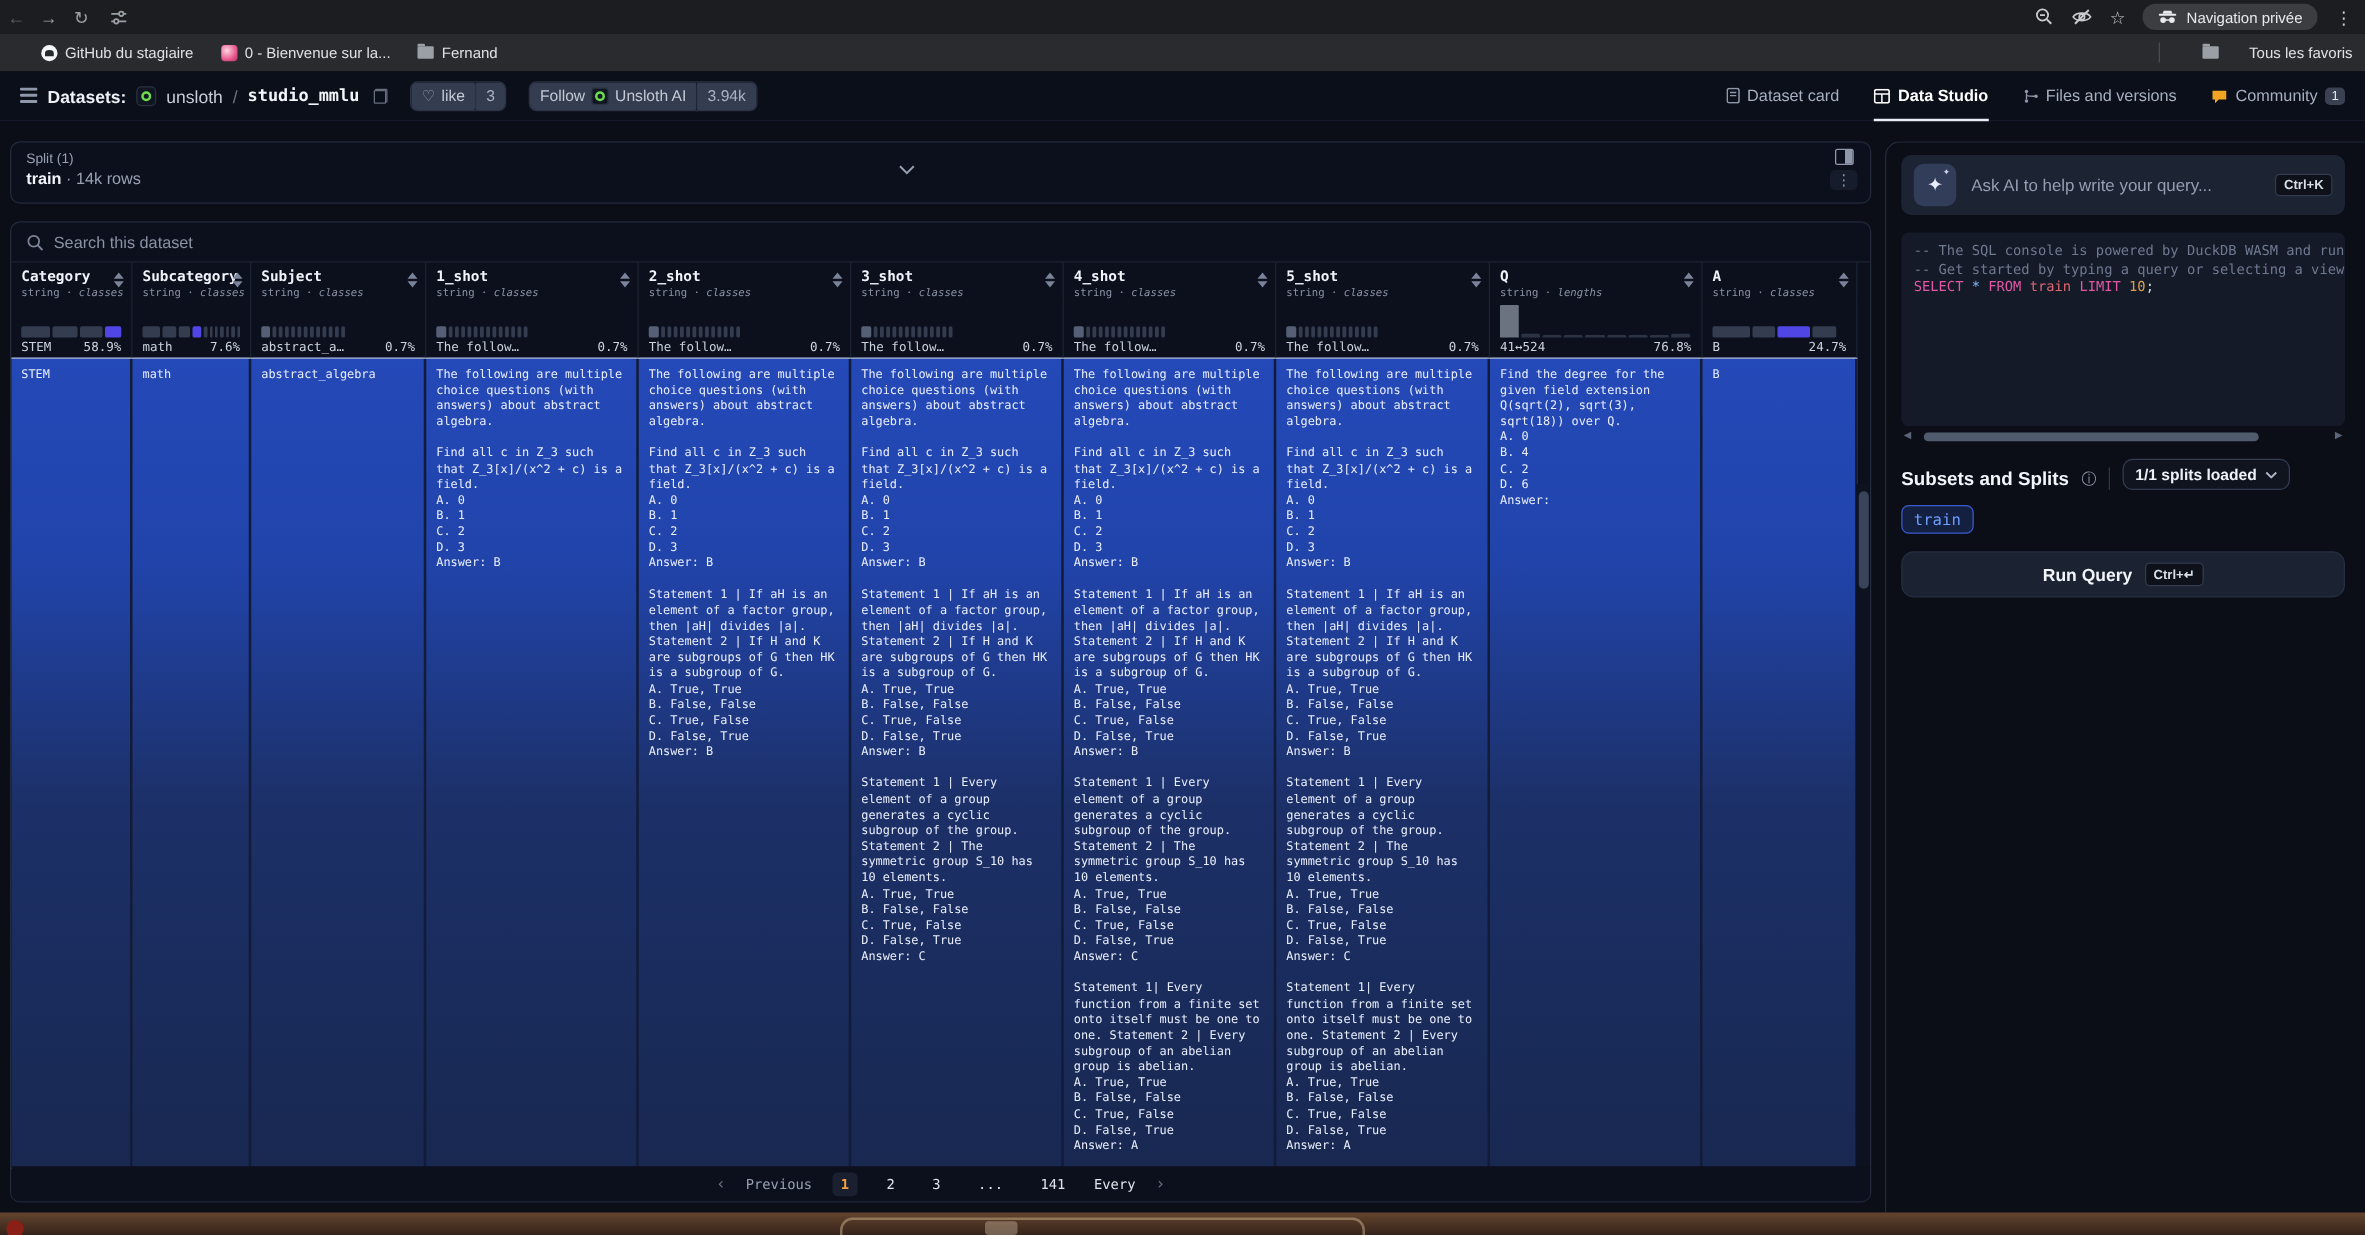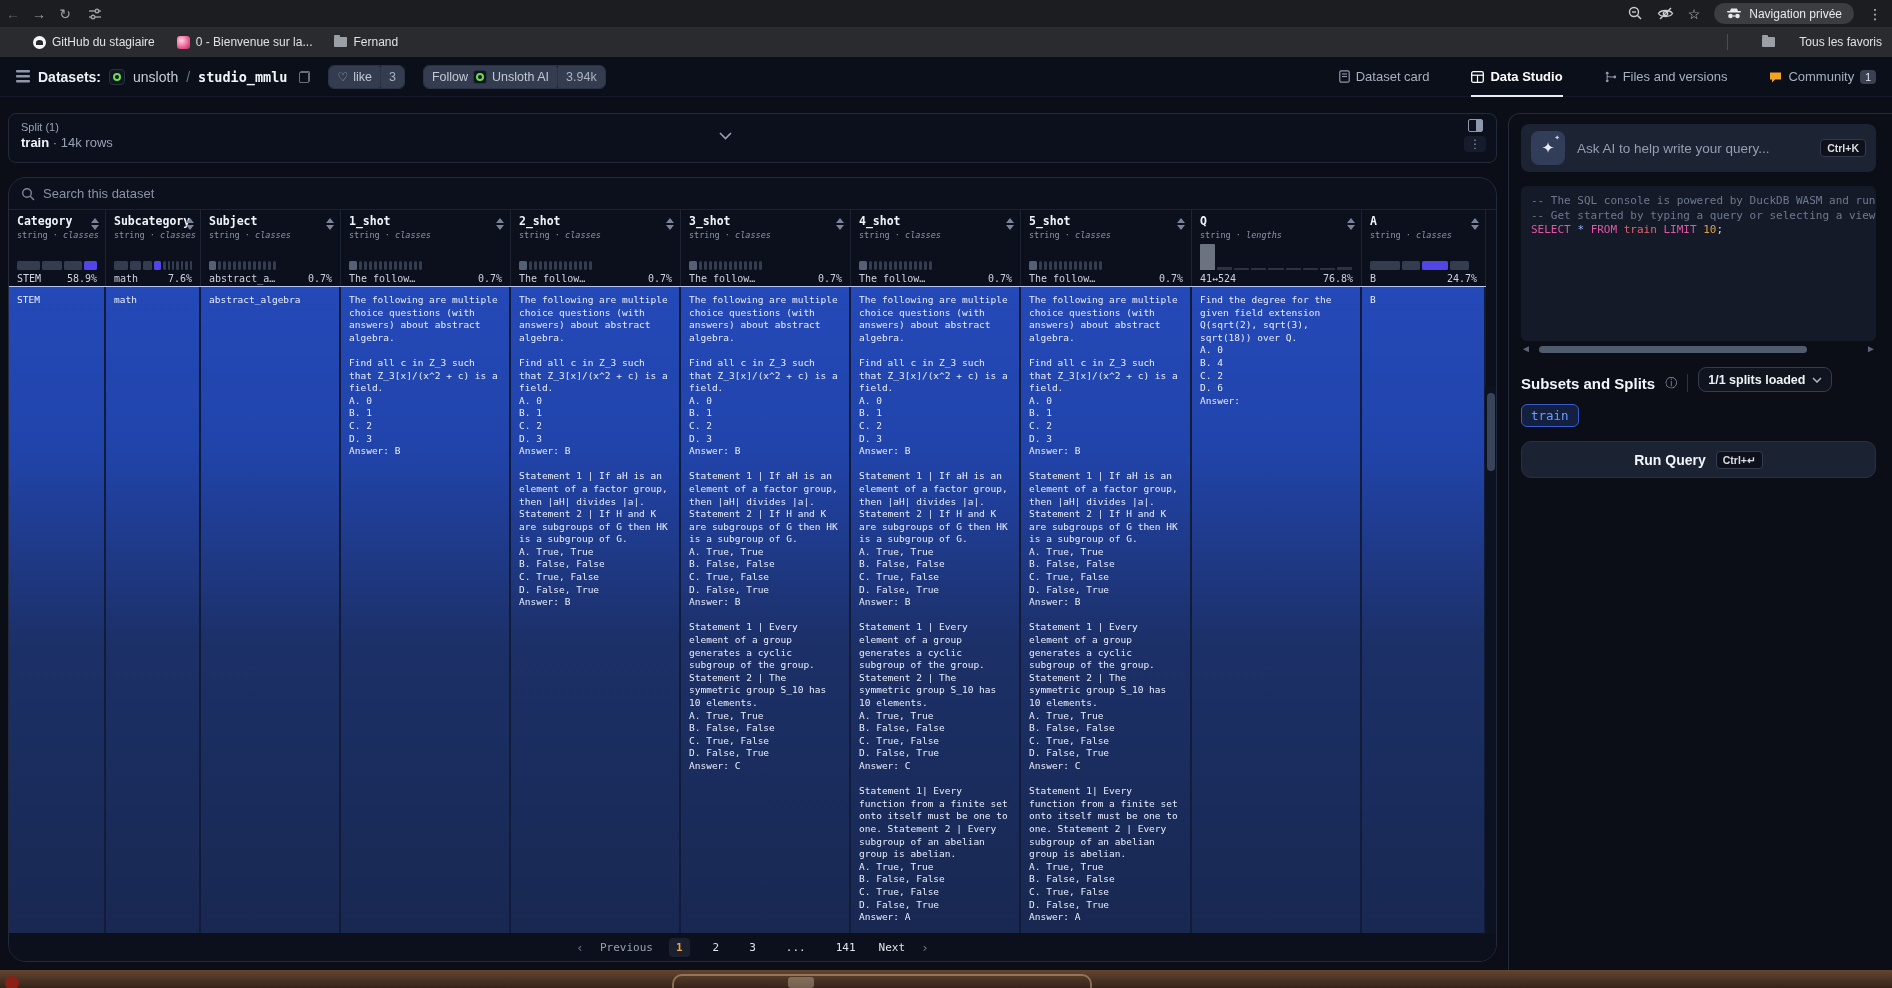--- a/index.html
+++ b/index.html
@@ -42,41 +42,41 @@
   .copy-ic { width:11px; height:12px; position:relative; margin-left:4px; opacity:.7; }
   .copy-ic::before { content:""; position:absolute; right:0; top:0; width:8px; height:9px; border:1px solid #8f98ab; border-radius:1px; }
   .copy-ic::after  { content:""; position:absolute; left:0; bottom:0; width:8px; height:9px; border:1px solid #8f98ab; border-radius:1px; background:#0b0f19; }
   .pill { display:flex; align-items:center; height:24px; border:1px solid #2a3244; border-radius:6px;
     background:#0d121d; color:#c3cad6; font-size:12.5px; margin-left:10px; overflow:hidden; }
   .pill .seg { padding:0 8px; display:flex; align-items:center; gap:5px; height:100%; }
   .pill .cnt { border-left:1px solid #2a3244; color:#aab2c2; }
   .heart { color:#9aa3b5; font-size:12px; }
   .mini-avatar { width:14px; height:14px; border-radius:3px; background:#101622; border:1px solid #2a3242; position:relative; }
   .mini-avatar::after { content:""; position:absolute; inset:2px; border-radius:50%; border:2px solid #6fdc4f; }
-  .hf-tabs { margin-left:auto; display:flex; align-items:center; gap:42px; }
+  .hf-tabs { margin-left:auto; display:flex; align-items:center; gap:28px; }
   .tab { display:flex; align-items:center; gap:6px; color:#a7b0c0; font-size:13px; position:relative; height:40px; }
   .tab.active { color:#ffffff; font-weight:bold; }
   .tab.active::after { content:""; position:absolute; left:0; right:0; bottom:0; height:2px; background:#e8ecf4; }
   .tab-badge { background:#3a4152; color:#e5e9f0; font-size:10.5px; border-radius:4px; padding:1px 5px; }
 
   
   .content { position:absolute; top:97px; left:0; right:0; bottom:18px; }
   .split-box { position:absolute; left:8px; top:16px; width:1489px; height:50px; background:#0c101c;
     border:1px solid #222a3c; border-radius:8px; padding:7px 12px; }
   .split-label { color:#98a1b3; font-size:11px; }
   .split-value { margin-top:2px; font-size:13px; color:#98a1b3; }
   .split-value b { color:#f0f3f9; }
   .split-chevron { position:absolute; left:710px; top:18px; }
   .split-icons { position:absolute; right:10px; top:5px; display:flex; flex-direction:column; gap:4px; align-items:center; }
   .panel-ic { width:15px; height:13px; border:1.5px solid #8f98ab; border-radius:2px; position:relative; }
   .panel-ic::after { content:""; position:absolute; right:0; top:0; bottom:0; width:6px; background:#8f98ab; }
   .kebab { color:#8f98ab; font-size:12px; line-height:10px; background:#161c2b; border-radius:4px; padding:3px 5px; }
 
   .table-card { position:absolute; left:8px; top:80px; width:1489px; height:785px; background:#0c101c;
-    border:1px solid #222a3c; border-radius:18px; overflow:hidden; }
+    border:1px solid #222a3c; border-radius:8px; overflow:hidden; }
   .search-row { height:32px; display:flex; align-items:center; gap:8px; padding:0 12px; border-bottom:1px solid #1c2332; }
   .search-input { background:transparent; border:none; outline:none; color:#aeb6c6; font-size:13px;
     font-family:"Liberation Sans", sans-serif; width:400px; }
   .search-input::placeholder { color:#8a93a5; }
 
   .tbl { display:grid; grid-template-columns:97px 95px 140px 170px 170px 170px 170px 171px 170px 124px; width:1477px; }
   .th { height:32px; padding:4px 6px 0 8px; border-right:1px solid #1c2332; overflow:hidden; position:relative; }
   .th .nm { color:#f0f3f9; font-weight:bold; font-size:11.5px; font-family:"DejaVu Sans Mono", monospace; white-space:nowrap; }
   .th .sub { color:#8b94a8; font-size:8.5px; font-family:"DejaVu Sans Mono", monospace; white-space:nowrap; margin-top:2px; }
   .th .sub i { font-style:italic; }
@@ -719,21 +719,21 @@
           <div class="v-thumb"></div>
         </div>
       <div class="pagination" id="pager">
           <span class="pg-arrow">‹</span>
           <span class="pg-prev">Previous</span>
           <span class="pg-num cur">1</span>
           <span class="pg-num">2</span>
           <span class="pg-num">3</span>
           <span class="pg-num">...</span>
           <span class="pg-num">141</span>
-          <span class="pg-next">Next</span>
+          <span class="pg-next">Every</span>
           <span class="pg-arrow">›</span>
         </div>
     </div>
 
     <div class="sql-panel">
       <div class="ask-box">
         <span class="sparkle-tile">
             <span>✦</span>
           </span>
         <input class="ask-input" placeholder="Ask AI to help write your query..." style="">

